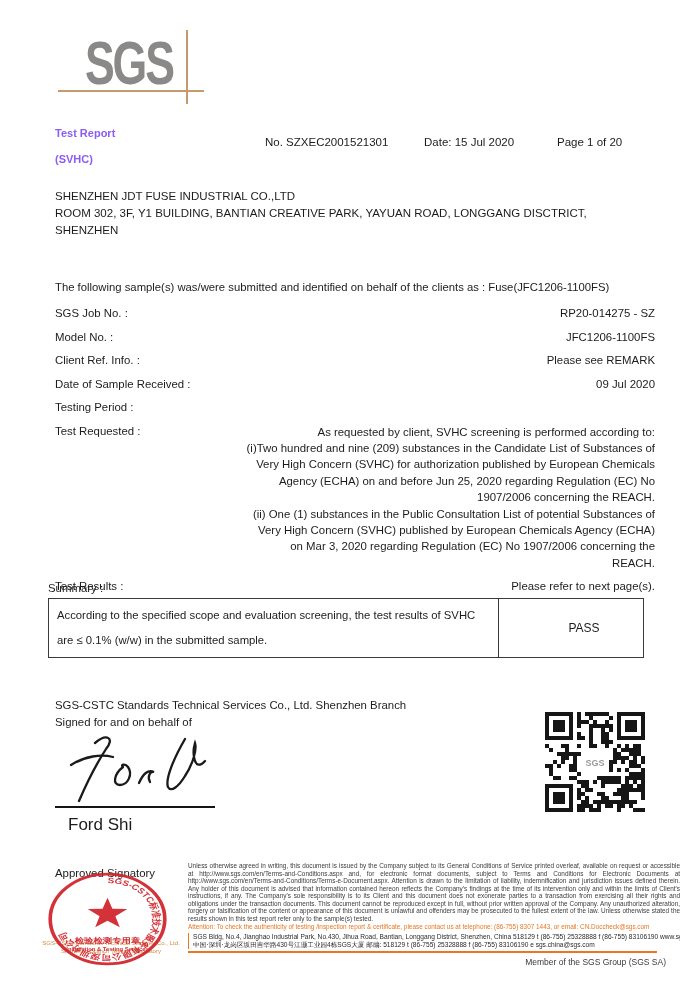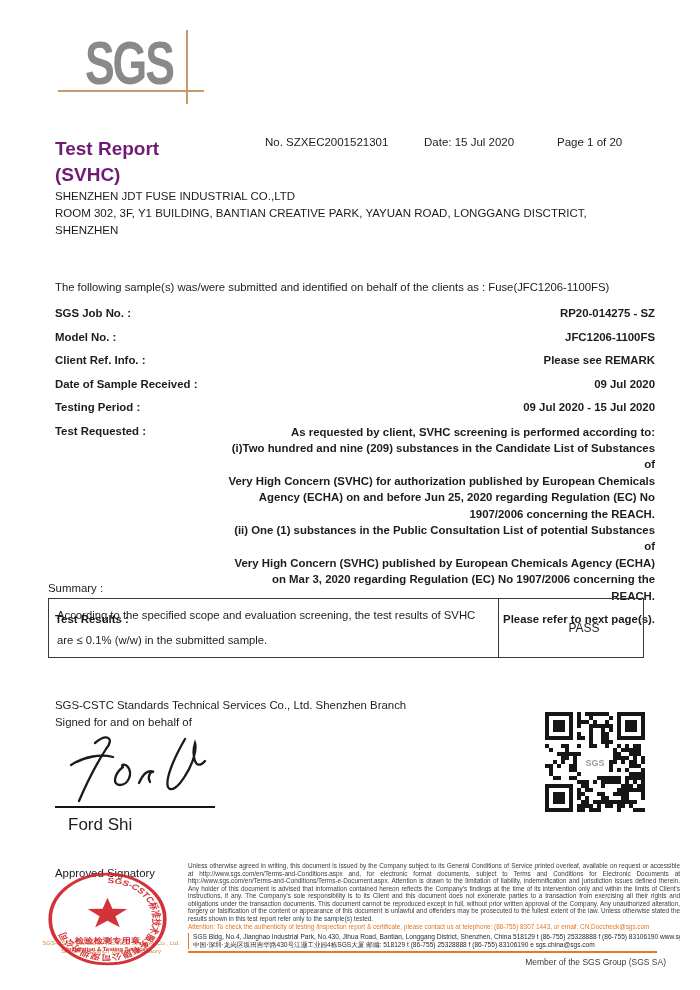--- a/index.html
+++ b/index.html
@@ -7,32 +7,32 @@
         font-family:"Liberation Sans",sans-serif;color:#222;overflow:hidden;}
 
   
   .logo-text{position:absolute;left:85px;top:32px;font-size:62px;font-weight:bold;
              color:#8b8987;letter-spacing:-3px;transform:scaleX(0.72);transform-origin:left top;
              line-height:62px;}
   .logo-vline{position:absolute;left:186px;top:30px;width:2px;height:74px;background:#c49b6d;}
   .logo-hline{position:absolute;left:58px;top:90px;width:146px;height:2px;background:#c49b6d;}
 
   
-  .title-block{position:absolute;left:55px;top:136px;font-size:19px;font-weight:bold;line-height:26px;color:#701a75;}
+  .title-block{position:absolute;left:55px;top:120px;font-size:11px;font-weight:bold;line-height:26px;color:#8b5cf6;}
   .meta{position:absolute;top:136px;font-size:11.5px;color:#1c1c1c;}
   .meta-no{left:265px;} .meta-date{left:424px;} .meta-page{left:557px;}
 
   
   .client{position:absolute;left:55px;top:188px;font-size:11.5px;line-height:17px;color:#1c1c1c;}
 
   .intro{position:absolute;left:55px;top:281px;font-size:11.3px;color:#1c1c1c;}
 
   
   .fields{position:absolute;left:55px;top:306px;width:600px;font-size:11.4px;color:#1c1c1c;}
-  .frow{display:flex;margin-bottom:8px;font-weight:bold;}
+  .frow{display:flex;margin-bottom:8px;}
   .flabel{width:172px;flex:none;line-height:15.5px;}
   .fvalue{flex:1;max-width:462px;line-height:15.5px;text-align:right;}
   .fvalue.prewrap{white-space:pre-line;line-height:16.4px;}
 
   
   .summary{position:absolute;left:48px;top:582px;width:596px;font-size:11.4px;color:#1c1c1c;}
   .summary-label{margin-bottom:4px;}
   .summary-box{display:flex;border:1.3px solid #3a3a3a;min-height:40px;}
   .summary-statement{flex:1;padding:4px 8px;line-height:25px;font-size:11.3px;}
   .summary-result{width:118px;flex:none;border-left:1.3px solid #3a3a3a;display:flex;
@@ -97,21 +97,20 @@
     <div class="frow">
       <div class="flabel">Client Ref. Info. :</div>
       <div class="fvalue">Please see REMARK</div>
     </div>
     <div class="frow">
       <div class="flabel">Date of Sample Received :</div>
       <div class="fvalue">09 Jul 2020</div>
     </div>
     <div class="frow">
       <div class="flabel">Testing Period :</div>
-      <div class="fvalue">09 Jul 2020 - 15 Jul 2020</div>
     </div>
     <div class="frow">
       <div class="flabel">Test Requested :</div>
       <div class="fvalue prewrap">As requested by client, SVHC screening is performed according to:
 (i)Two hundred and nine (209) substances in the Candidate List of Substances of
 Very High Concern (SVHC) for authorization published by European Chemicals
 Agency (ECHA) on and before Jun 25, 2020 regarding Regulation (EC) No
 1907/2006 concerning the REACH.
 (ii) One (1) substances in the Public Consultation List of potential Substances of
 Very High Concern (SVHC) published by European Chemicals Agency (ECHA)

